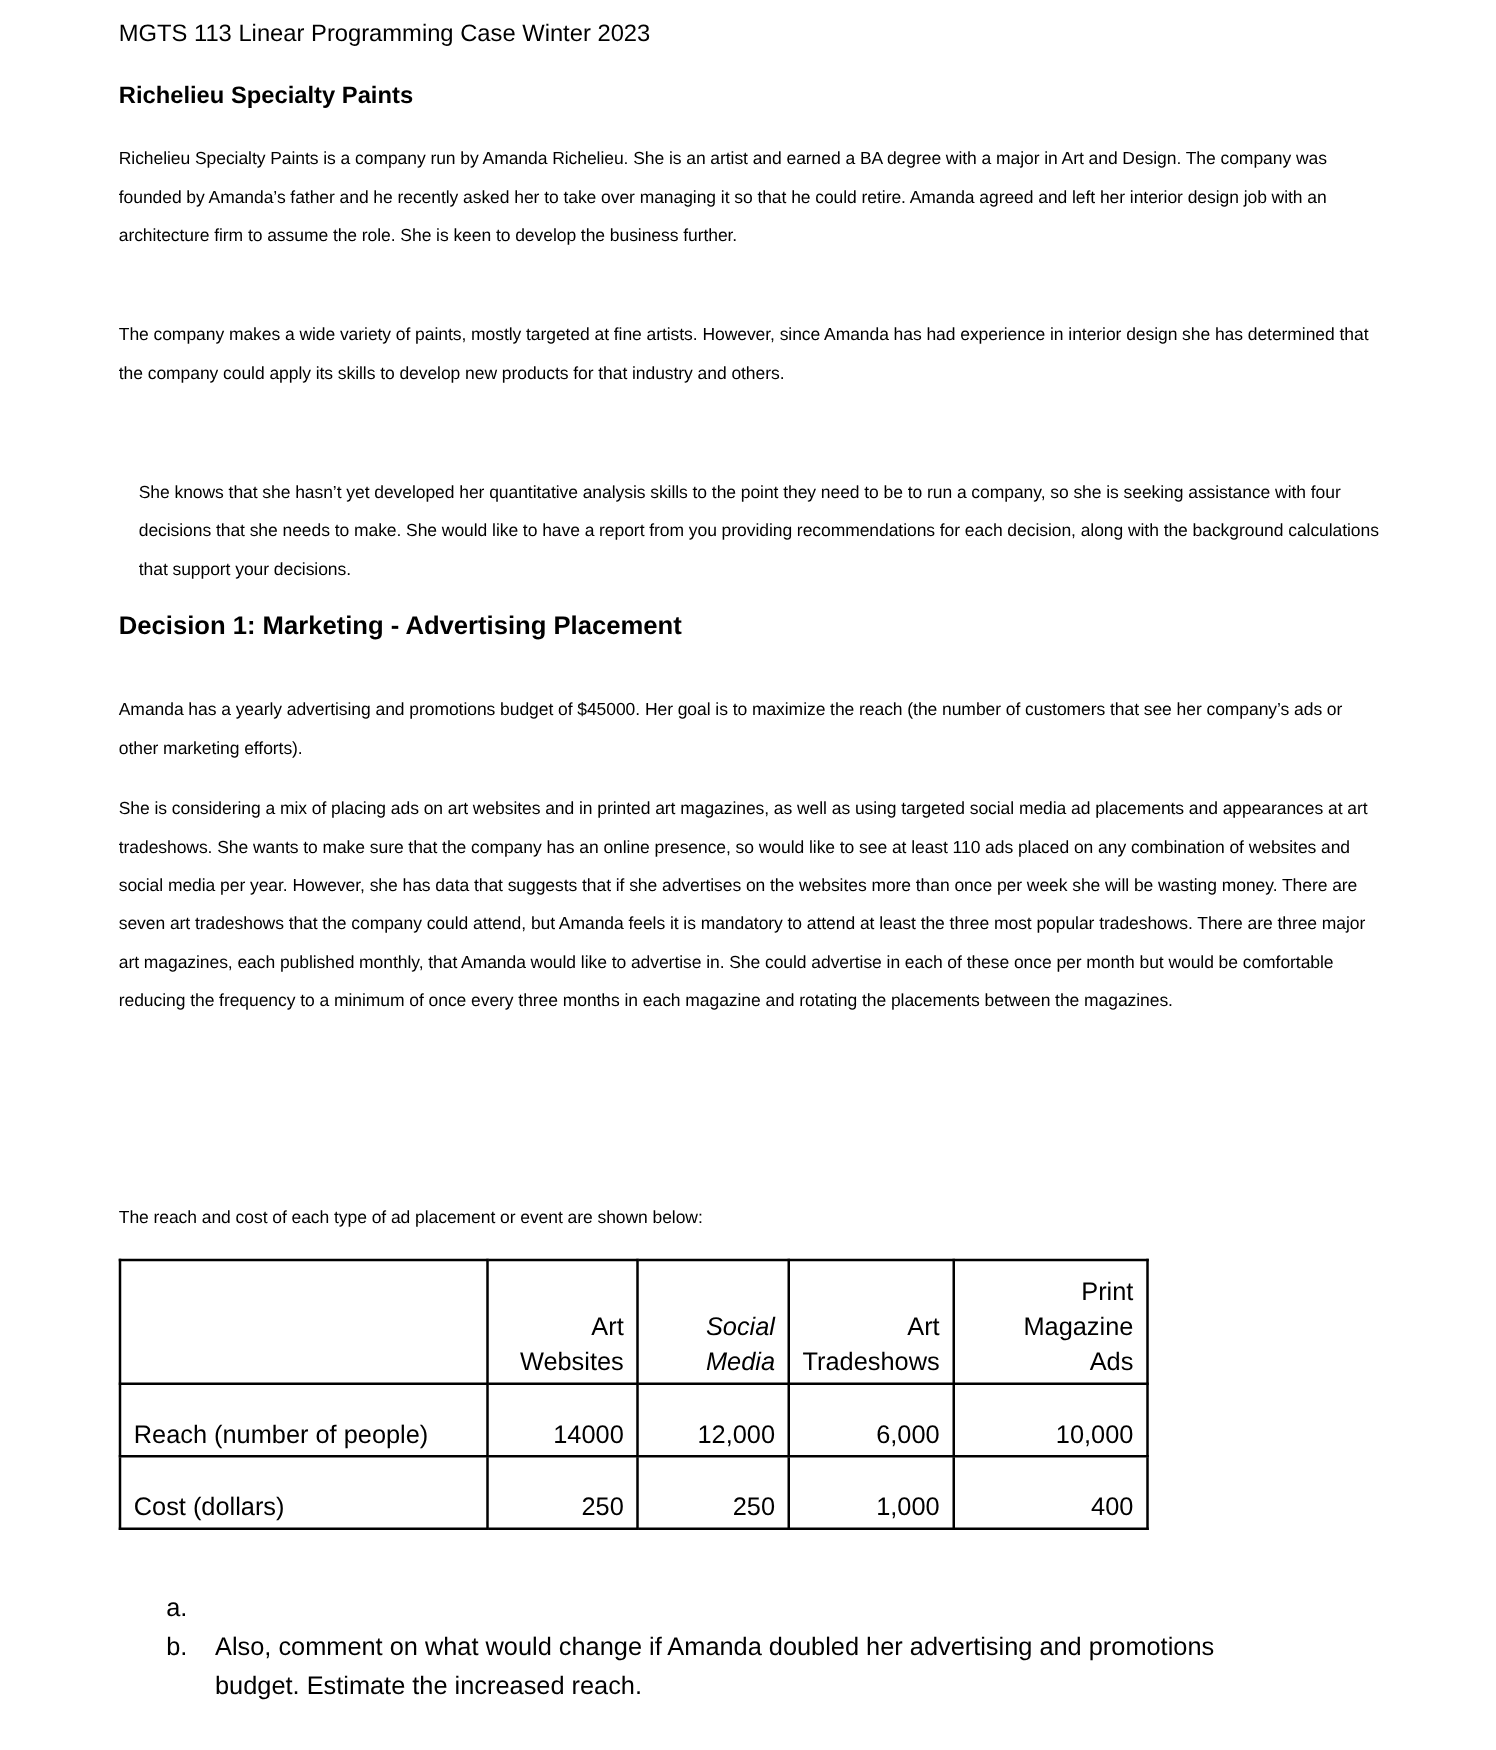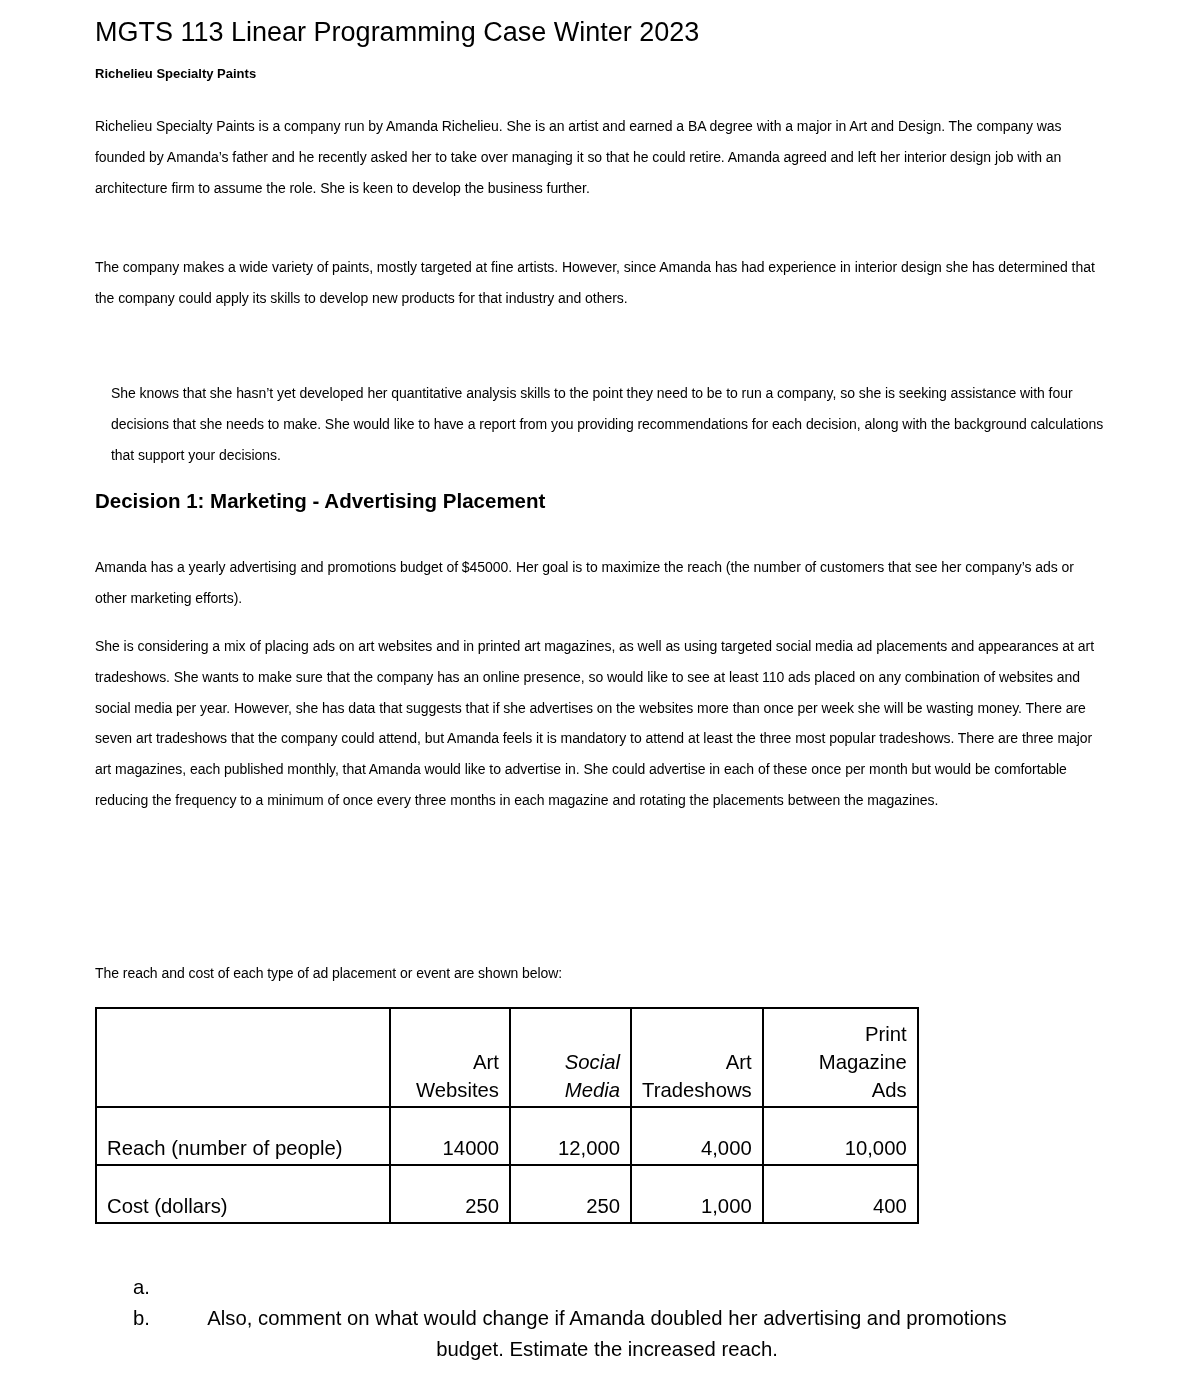--- a/index.html
+++ b/index.html
@@ -2,22 +2,22 @@
 <html><head>
 <meta charset="utf-8">
 <style>
   html, body { margin: 0; padding: 0; background: #ffffff; }
   body {
     width: 1197px; height: 1400px; position: relative; overflow: hidden;
     font-family: "Liberation Sans", "DejaVu Sans", sans-serif;
     color: #000; font-size: 20.5px;
   }
   .page { position: absolute; left: 95px; top: 0; width: 1000px; }
-  .header-line { position: absolute; top: 17px; left: 0; font-size: 27px; white-space: nowrap; text-align: right; }
-  .title { position: absolute; top: 66px; left: 0; font-weight: bold; font-size: 13px; white-space: nowrap; }
+  .header-line { position: absolute; top: 17px; left: 0; font-size: 19px; white-space: nowrap; text-align: right; }
+  .title { position: absolute; top: 66px; left: 0; font-weight: bold; font-size: 19px; white-space: nowrap; }
   .para { position: absolute; left: 0; width: 1000px; line-height: 30.8px; font-size: 14px; letter-spacing: -0.05px; }
   .heading { position: absolute; left: 0; font-weight: bold; font-size: 20.5px; white-space: nowrap; }
   table.data {
     position: absolute; left: 0; top: 1007px;
     border-collapse: collapse; font-size: 20.3px;
   }
   table.data td { border: 2px solid #000; padding: 0 10px; vertical-align: bottom; text-align: right; line-height: 28px; }
   table.data td.rowlabel { text-align: left; padding-left: 10px; border-radius: 28px; }
   table.data tr.hdr td { height: 95px; padding-bottom: 2px; margin-left: 48px; }
   table.data tr.r td { height: 54px; padding-bottom: 2px; }
@@ -61,35 +61,35 @@
       <td style="width:133px;">
         <div>Print</div>
         <div>Magazine</div>
         <div>Ads</div>
       </td>
     </tr>
     <tr class="r">
       <td class="rowlabel">Reach (number of people)</td>
       <td>14000</td>
       <td>12,000</td>
-      <td>4,000</td>
+      <td>6,000</td>
       <td>10,000</td>
     </tr>
     <tr class="r">
       <td class="rowlabel">Cost (dollars)</td>
       <td>250</td>
       <td>250</td>
       <td>1,000</td>
       <td>400</td>
     </tr>
   </tbody>
     </table>
 
   <div class="qlist">
     <div class="qitem">
       <span class="qmark">a.</span>
     </div>
     <div class="qitem">
       <span class="qmark">b.</span>
-      <span style="width:870px;text-align:center;">Also, comment on what would change if Amanda doubled her advertising and promotions budget.  Estimate the increased reach.</span>
+      <span style="width:870px;">Also, comment on what would change if Amanda doubled her advertising and promotions budget.  Estimate the increased reach.</span>
     </div>
   </div>
 </div>
 
 </body></html>

